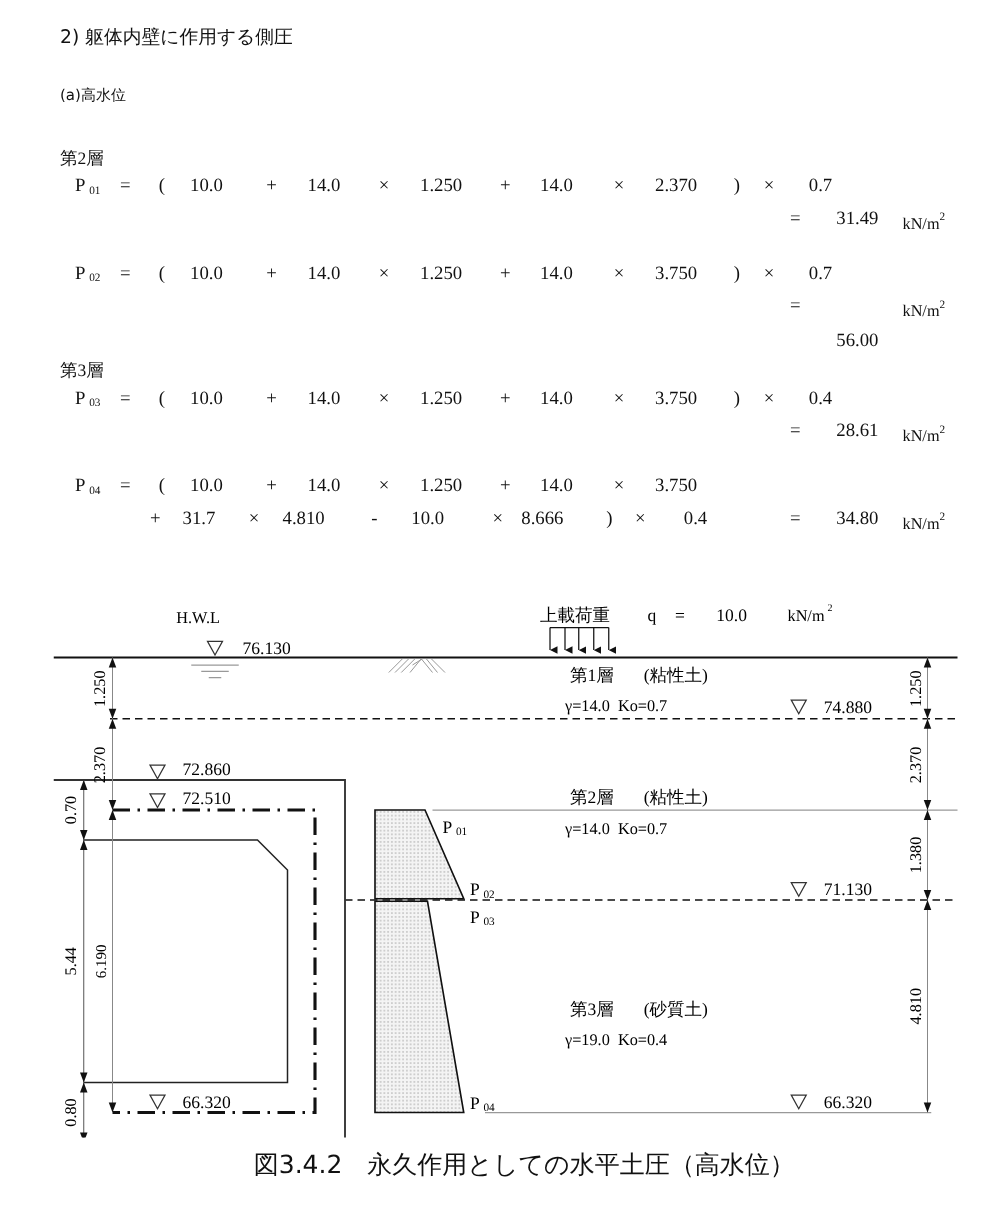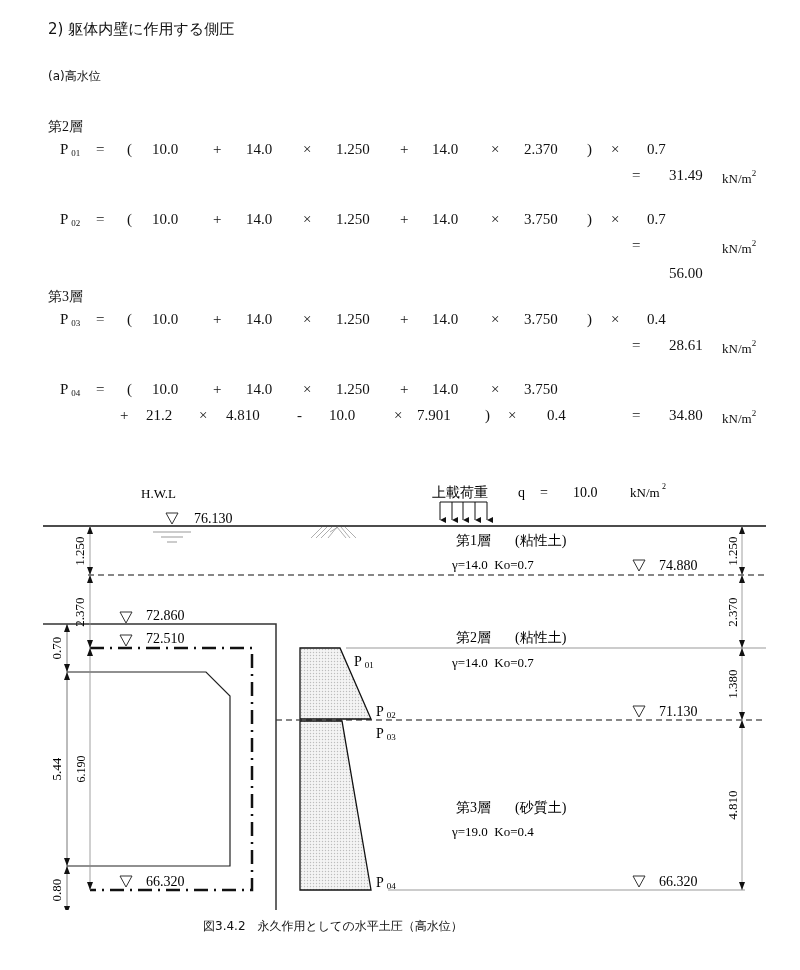--- a/index.html
+++ b/index.html
@@ -7,21 +7,21 @@
   .sans { font-family: "DejaVu Sans", "Liberation Sans", sans-serif; }
   .serif { font-family: "Liberation Serif", "DejaVu Serif", serif; }
   .abs { position: absolute; white-space: nowrap; }
   .h1 { left: 48px; top: 20px; font-size: 15px; }
   .h2 { left: 48px; top: 68px; font-size: 12px; }
   .layer-label { font-size: 14px; }
   .eq { font-size: 15px; }
   .sub { font-size: 9px; vertical-align: -2px; margin-left: 3px; }
   .sup { font-size: 9px; vertical-align: 7px; }
   svg text { font-family: "Liberation Serif", "DejaVu Serif", serif; }
-  .caption { left: 203px; top: 918px; font-size: 12px; }
+  .caption { left: 203px; top: 918px; font-size: 20px; }
 </style>
 </head>
 <body>
 
 <div class="abs sans h1">2) 躯体内壁に作用する側圧</div>
 <div class="abs sans h2">(a)高水位</div>
 
 <div class="abs serif layer-label" style="left:48px; top:118px;">第2層</div>
 
 <div id="eq-area">
@@ -85,27 +85,27 @@
     <div class="abs serif eq" style="left: 152px; top: 381px;">10.0</div>
     <div class="abs serif eq" style="left: 213px; top: 381px;">+</div>
     <div class="abs serif eq" style="left: 246px; top: 381px;">14.0</div>
     <div class="abs serif eq" style="left: 303px; top: 381px;">×</div>
     <div class="abs serif eq" style="left: 336px; top: 381px;">1.250</div>
     <div class="abs serif eq" style="left: 400px; top: 381px;">+</div>
     <div class="abs serif eq" style="left: 432px; top: 381px;">14.0</div>
     <div class="abs serif eq" style="left: 491px; top: 381px;">×</div>
     <div class="abs serif eq" style="left: 524px; top: 381px;">3.750</div>
     <div class="abs serif eq" style="left: 120px; top: 407px;">+</div>
-    <div class="abs serif eq" style="left: 146px; top: 407px;">21.2</div>
+    <div class="abs serif eq" style="left: 146px; top: 407px;">31.7</div>
     <div class="abs serif eq" style="left: 199px; top: 407px;">×</div>
     <div class="abs serif eq" style="left: 226px; top: 407px;">4.810</div>
     <div class="abs serif eq" style="left: 297px; top: 407px;">-</div>
     <div class="abs serif eq" style="left: 329px; top: 407px;">10.0</div>
     <div class="abs serif eq" style="left: 394px; top: 407px;">×</div>
-    <div class="abs serif eq" style="left: 417px; top: 407px;">7.901</div>
+    <div class="abs serif eq" style="left: 417px; top: 407px;">8.666</div>
     <div class="abs serif eq" style="left: 485px; top: 407px;">)</div>
     <div class="abs serif eq" style="left: 508px; top: 407px;">×</div>
     <div class="abs serif eq" style="left: 547px; top: 407px;">0.4</div>
     <div class="abs serif eq" style="left: 632px; top: 407px;">=</div>
     <div class="abs serif eq" style="left: 669px; top: 407px;">34.80</div>
     <div class="abs serif eq" style="left: 722px; top: 408px; font-size: 13px;"><span>kN/m</span><span class="sup">2</span></div>
   </div>
 
 <div class="abs serif layer-label" style="left:48px; top:288px;">第3層</div>
 

